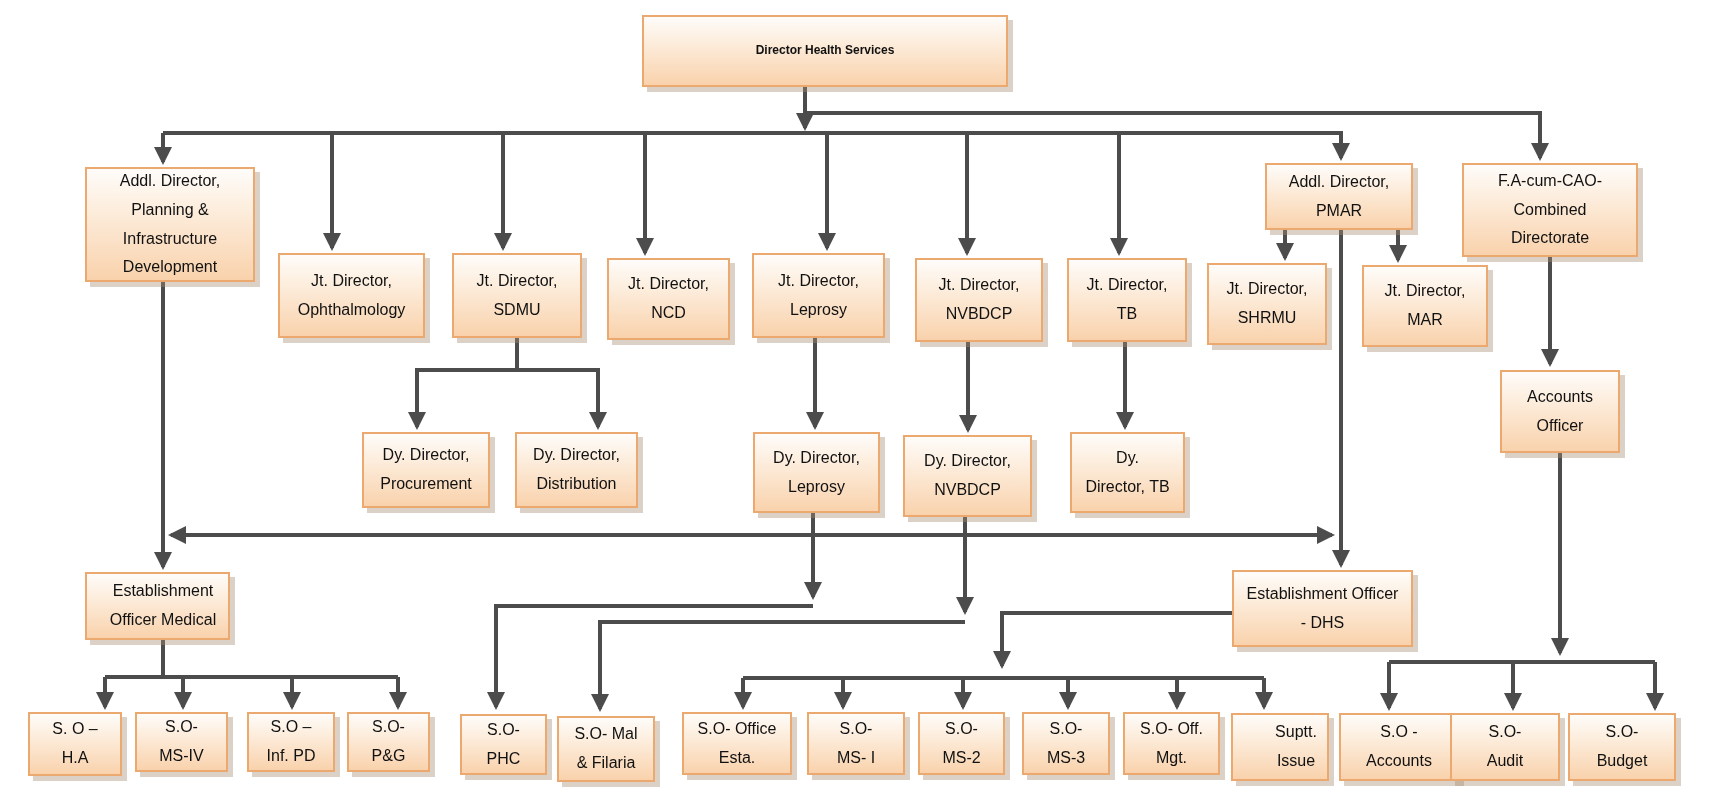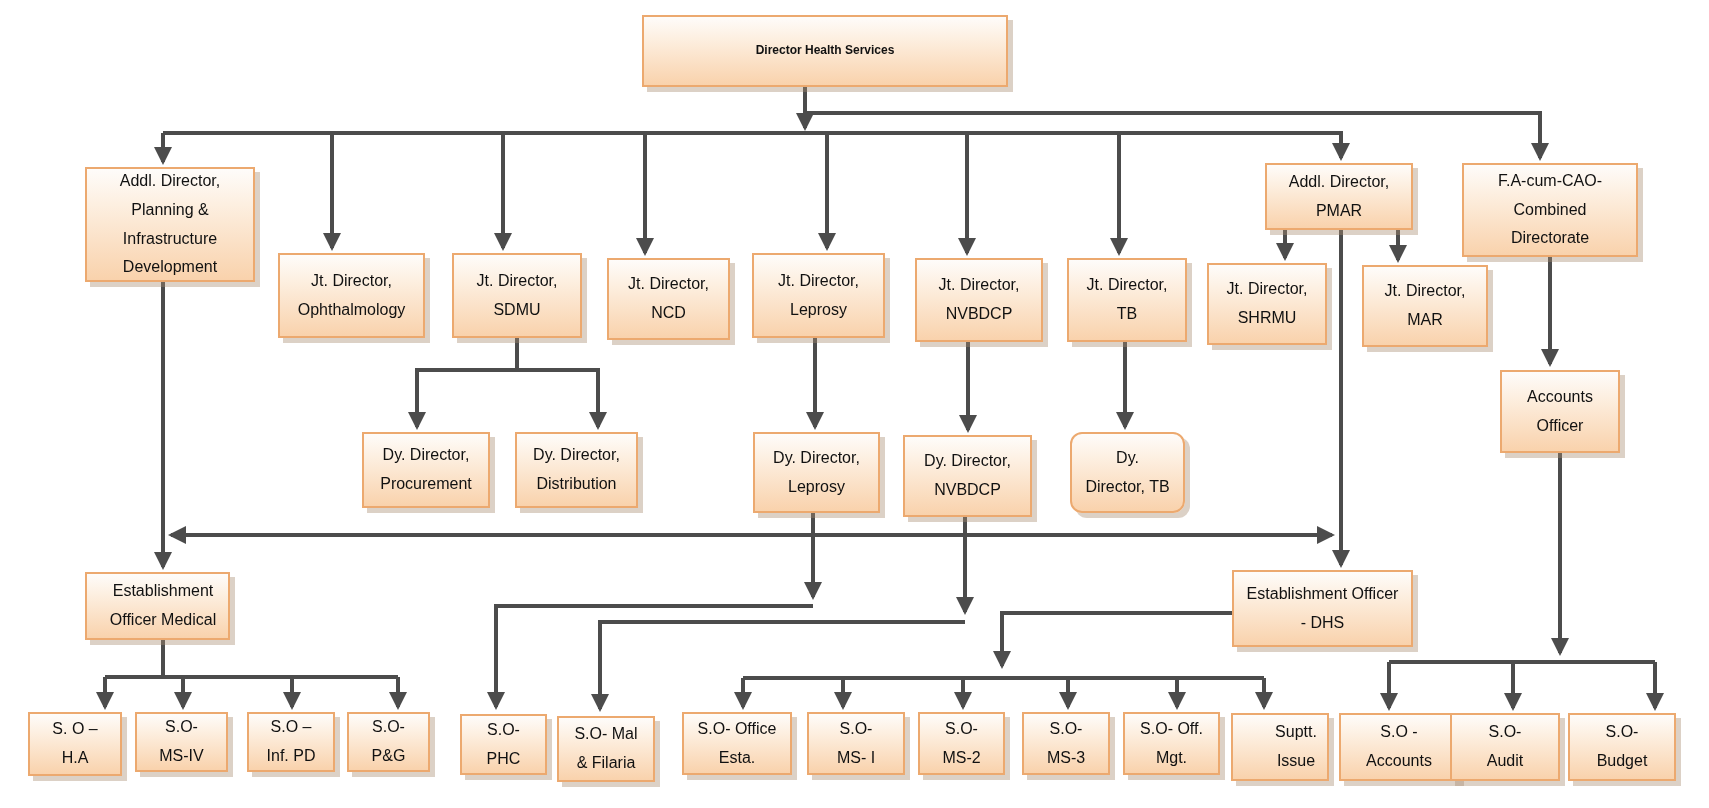--- a/index.html
+++ b/index.html
@@ -145,21 +145,21 @@
         <span class="node-line">Distribution</span>
       </div>
       <div class="org-box" style="left: 753px; top: 432px; width: 127px; height: 81px;">
         <span class="node-line">Dy. Director,</span>
         <span class="node-line">Leprosy</span>
       </div>
       <div class="org-box" style="left: 903px; top: 435px; width: 129px; height: 82px;">
         <span class="node-line">Dy.  Director,</span>
         <span class="node-line">NVBDCP</span>
       </div>
-      <div class="org-box" style="left: 1070px; top: 432px; width: 115px; height: 81px; border-radius: 12px;">
+      <div class="org-box" style="left: 1070px; top: 432px; width: 115px; height: 81px;">
         <span class="node-line">Dy.</span>
         <span class="node-line">Director, TB</span>
       </div>
       <div class="org-box" style="left: 1500px; top: 370px; width: 120px; height: 83px;">
         <span class="node-line">Accounts</span>
         <span class="node-line">Officer</span>
       </div>
       <div class="org-box" style="left: 85px; top: 572px; width: 145px; height: 68px; padding-left: 11px;">
         <span class="node-line">Establishment</span>
         <span class="node-line">Officer Medical</span>

